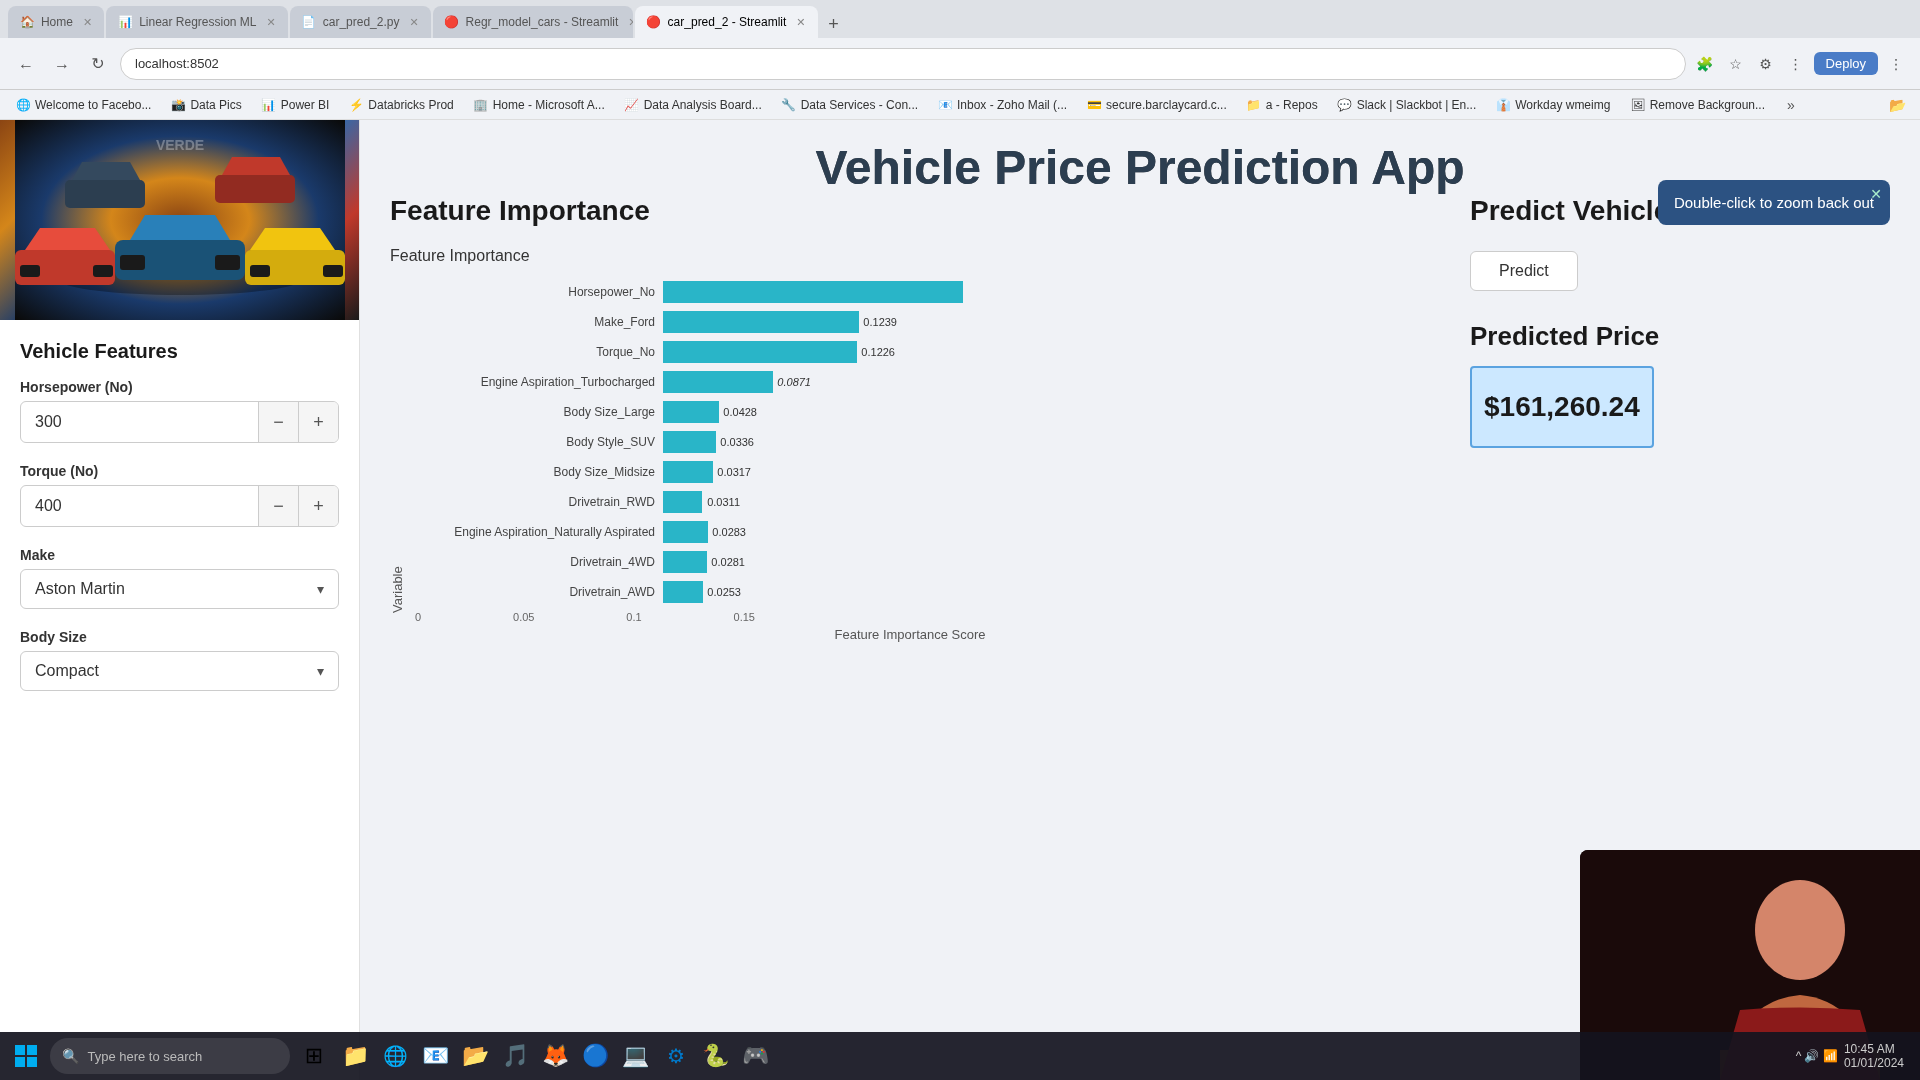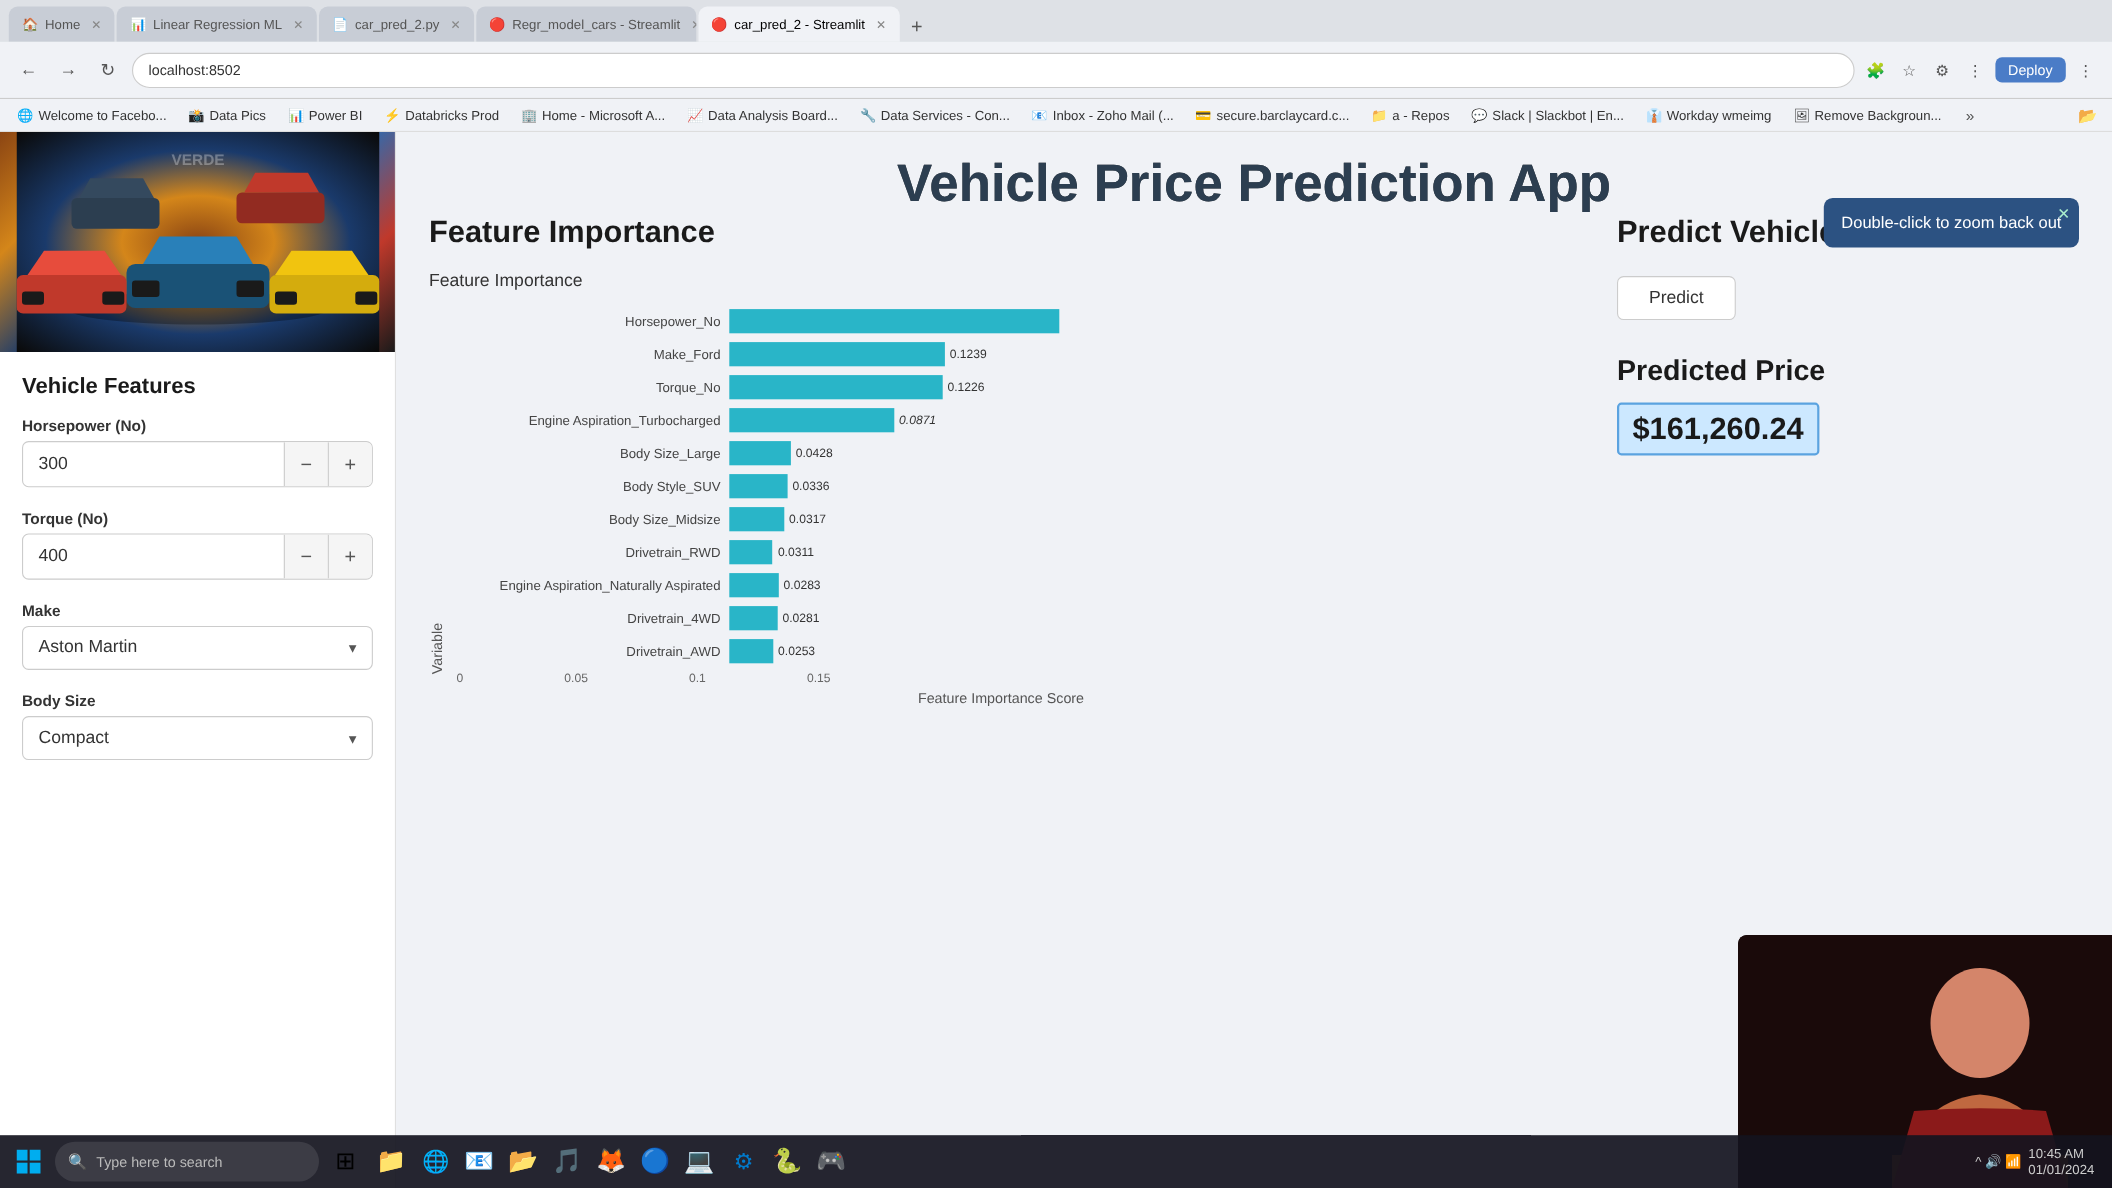--- a/index.html
+++ b/index.html
@@ -68,21 +68,21 @@
     .bar-fill { height: 100%; background: #29b5c8; display: flex; align-items: center; position: relative; min-width: 2px; }
     .bar-value { position: absolute; right: -38px; font-size: 11px; color: #333; white-space: nowrap; }
     .x-axis { display: flex; justify-content: space-between; margin-top: 8px; padding-left: 0; font-size: 11px; color: #666; }
 
     
     .predict-section { }
     .predict-title { font-size: 28px; font-weight: 700; color: #1a1a1a; margin-bottom: 24px; }
     .predict-btn { padding: 10px 28px; background: #fff; border: 1px solid #ccc; border-radius: 6px; font-size: 16px; cursor: pointer; color: #333; margin-bottom: 30px; }
 
     .predicted-price-label { font-size: 26px; font-weight: 700; color: #1a1a1a; margin-bottom: 14px; }
-    .predicted-price-value { font-size: 28px; font-weight: 700; color: #1a1a1a; background: #cce8ff; border: 2px solid #5ba3e0; border-radius: 4px; padding: 6px 12px; display: inline-block; }
+    .predicted-price-value { font-size: 28px; font-weight: 700; color: #1a1a1a; background: #cce8ff; border: 2px solid #5ba3e0; border-radius: 4px; padding: 23px 12px; display: inline-block; }
 
     
     .tooltip-bubble { position: absolute; top: 60px; right: 30px; background: #2c5282; color: white; padding: 14px 16px; border-radius: 8px; font-size: 15px; font-weight: 500; z-index: 100; }
     .tooltip-close { position: absolute; top: 6px; right: 8px; cursor: pointer; font-size: 14px; color: #aec; }
 
     
     .webcam-area { position: absolute; bottom: 0; right: 0; width: 340px; height: 230px; background: #1a1a2e; border-radius: 8px 0 0 0; overflow: hidden; }
     .webcam-placeholder { width: 100%; height: 100%; background: radial-gradient(ellipse at center, #3a2a1a 0%, #1a0a0a 100%); display: flex; align-items: center; justify-content: center; }
 
     
@@ -288,21 +288,21 @@
                 <div class="bar-label">Torque_No</div>
                 <div class="bar-track">
                   <div class="bar-fill" style="width: 194px;">
                     <span class="bar-value">0.1226</span>
                   </div>
                 </div>
               </div>
               <div class="bar-row">
                 <div class="bar-label">Engine Aspiration_Turbocharged</div>
                 <div class="bar-track">
-                  <div class="bar-fill" style="width: 150px; font-style: italic;">
+                  <div class="bar-fill" style="width: 110px; font-style: italic;">
                     <span class="bar-value">0.0871</span>
                   </div>
                 </div>
               </div>
               <div class="bar-row">
                 <div class="bar-label">Body Size_Large</div>
                 <div class="bar-track">
                   <div class="bar-fill" style="width: 56px;">
                     <span class="bar-value">0.0428</span>
                   </div>

